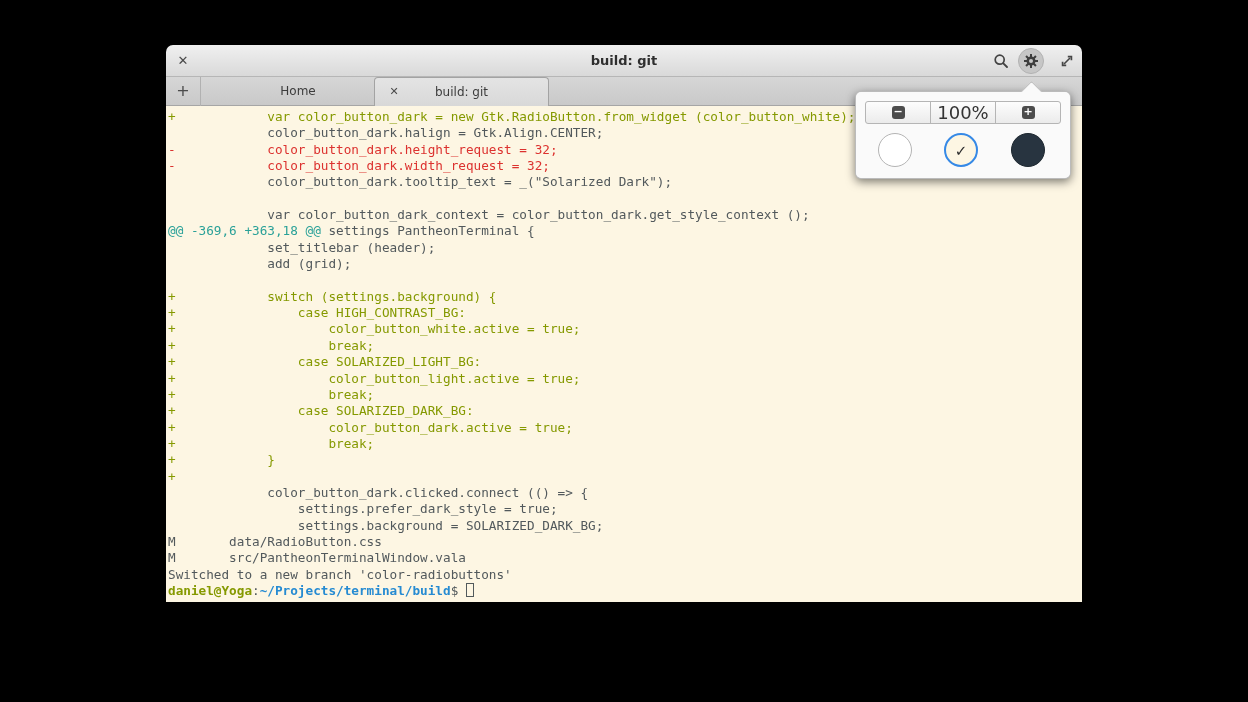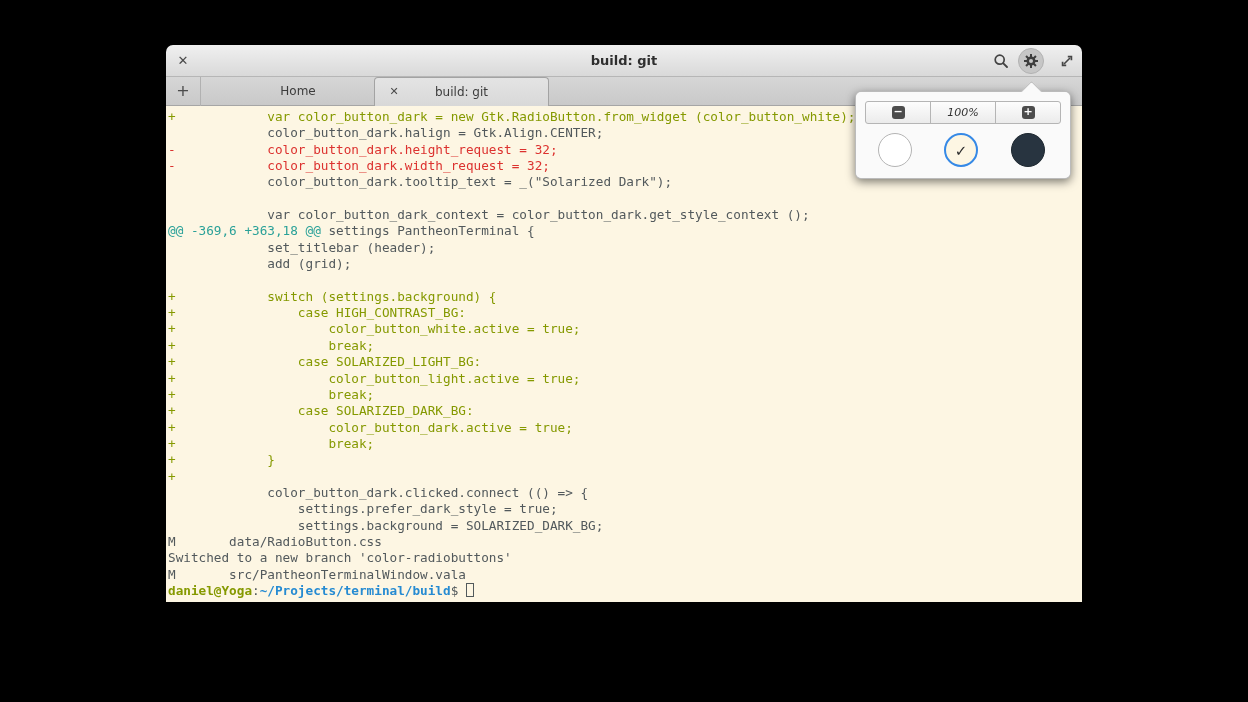--- a/index.html
+++ b/index.html
@@ -61,21 +61,21 @@
   .popover-arrow { position:absolute; left:168px; top:-8px; width:15px; height:15px;
                    background:#fafafa; transform:rotate(45deg);
                    border-left:1px solid rgba(0,0,0,.25); border-top:1px solid rgba(0,0,0,.25);
                    border-radius:2px 0 0 0; }
   .popover-body { position:absolute; inset:0; border-radius:6px; background:#fafafa;
                   padding:9px; }
   .zoom-group { display:flex; height:23px; border:1px solid #b5b5b5; border-radius:3px;
                 background:linear-gradient(#fdfdfd,#ebebeb); overflow:hidden; }
   .zoom-cell { flex:1; display:flex; align-items:center; justify-content:center; }
   .zoom-mid { border-left:1px solid #b5b5b5; border-right:1px solid #b5b5b5;
-              font-size:11px; color:#333;font-style:italic; }
+              font-size:18px; color:#333; }
   .sym-btn { width:13px; height:13px; background:#4c4c4c; border-radius:3px; color:#fff;
              font-size:11px; line-height:12px; text-align:center; font-weight:bold; }
   .theme-row { position:absolute; left:0; top:41px; width:100%; height:34px; }
   .theme-circle { position:absolute; width:34px; height:34px; border-radius:50%; }
   .theme-check { display:block; width:100%; text-align:center; line-height:32px;
                  font-size:15px; font-weight:bold; color:#2d2d2d; }
 
   svg { display:block; }
 </style>
 </head>
@@ -146,22 +146,22 @@
       <div class="term-line"><span class="seg-g">+                    break;</span></div>
       <div class="term-line"><span class="seg-g">+                case SOLARIZED_DARK_BG:</span></div>
       <div class="term-line"><span class="seg-g">+                    color_button_dark.active = true;</span></div>
       <div class="term-line"><span class="seg-g">+                    break;</span></div>
       <div class="term-line"><span class="seg-g">+            }</span></div>
       <div class="term-line"><span class="seg-g">+</span></div>
       <div class="term-line"><span class="seg-f">             color_button_dark.clicked.connect (() =&gt; {</span></div>
       <div class="term-line"><span class="seg-f">                 settings.prefer_dark_style = true;</span></div>
       <div class="term-line"><span class="seg-f">                 settings.background = SOLARIZED_DARK_BG;</span></div>
       <div class="term-line"><span class="seg-f">M       data/RadioButton.css</span></div>
+      <div class="term-line"><span class="seg-f">M       src/PantheonTerminalWindow.vala</span></div>
       <div class="term-line"><span class="seg-f">Switched to a new branch 'color-radiobuttons'</span></div>
-      <div class="term-line"><span class="seg-f">M       src/PantheonTerminalWindow.vala</span></div>
       <div class="term-line"><span class="seg-u">daniel@Yoga</span><span class="seg-f">:</span><span class="seg-p">~/Projects/terminal/build</span><span class="seg-f">$ </span><span class="cursor"></span></div>
     </div>
 
   <div class="popover">
     <div class="popover-arrow"></div>
     <div class="popover-body">
       <div class="zoom-group">
         <div class="zoom-cell">
           <span class="sym-btn">−</span>
         </div>

